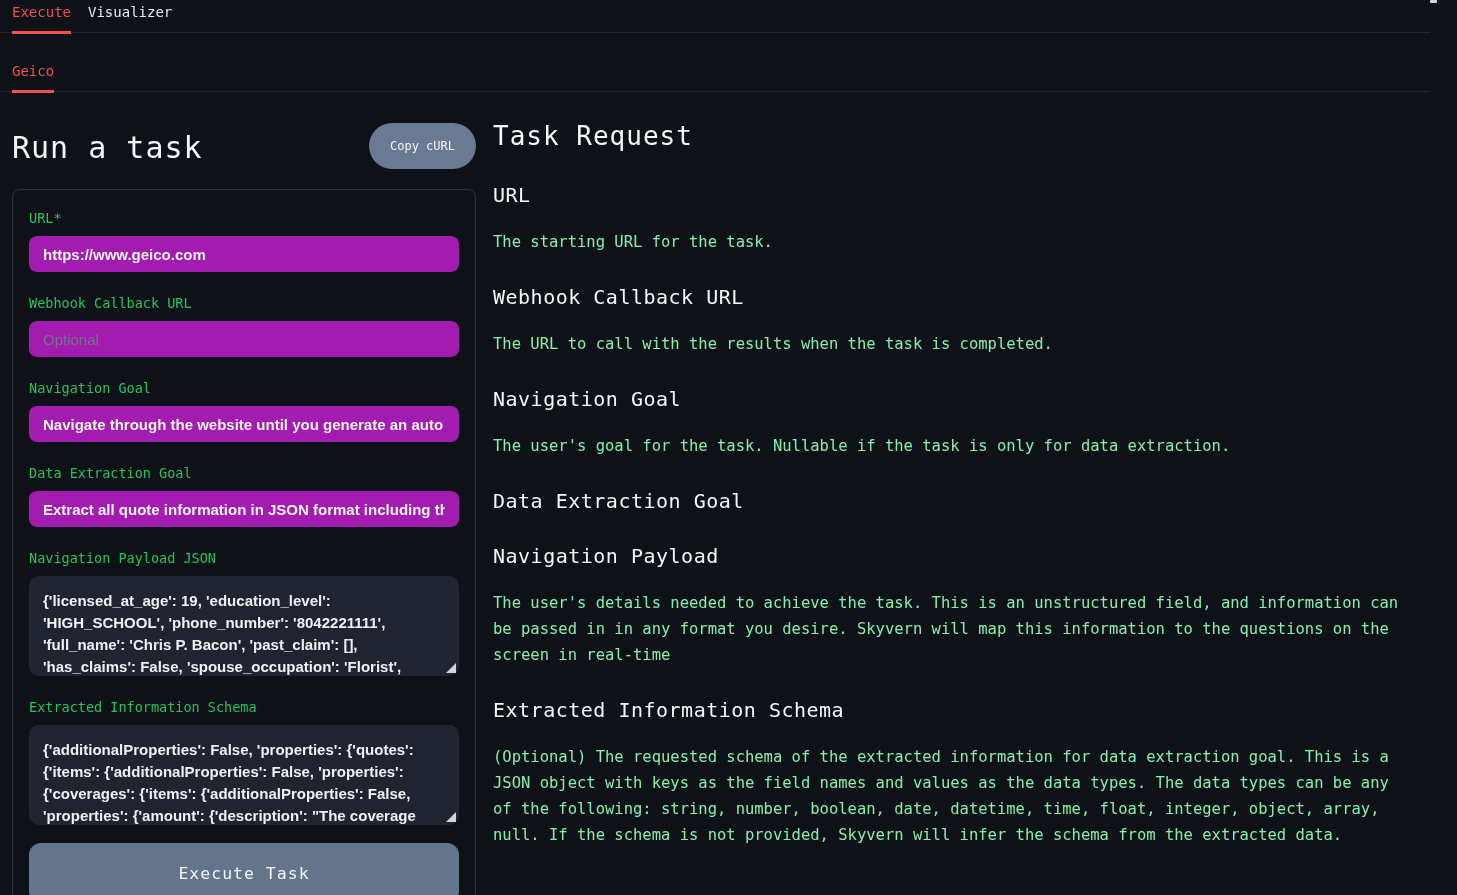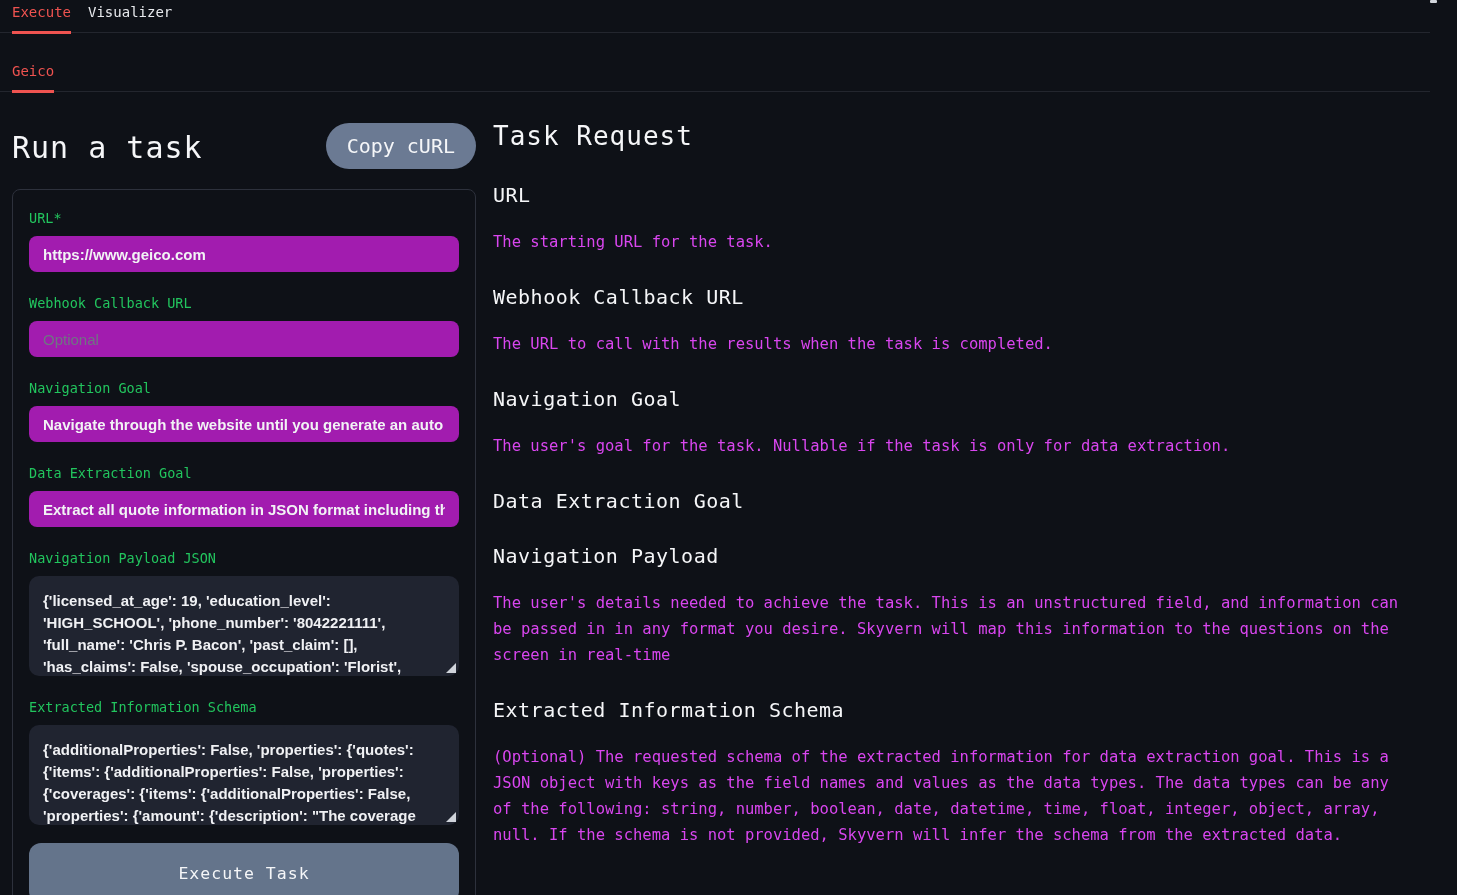--- a/index.html
+++ b/index.html
@@ -37,21 +37,21 @@
   .left-header { display: flex; justify-content: space-between; align-items: center; margin-top: 19px; }
   .run-title { font-size: 30px; line-height: 38px; font-weight: 500; margin-top: 16px; letter-spacing: 1px; }
   .copy-curl-btn {
     height: 46px;
     padding: 0 21px;
     border: none;
     border-radius: 23px;
     background: #6b7a93;
     color: #f5f6f8;
     font-family: "DejaVu Sans Mono", monospace;
-    font-size: 20px;
+    font-size: 12px;
     cursor: pointer;
     margin-top: 12px;
   }
 
   
   .card {
     margin-top: 20px;
     border: 1px solid #2d313c;
     border-radius: 8px;
     padding: 20px 16px 24px 16px;
@@ -114,21 +114,21 @@
     font-size: 16.5px;
     cursor: pointer;
     letter-spacing: 1px;
   }
 
   
   .right-col { padding-top: 27px; }
   .docs-title { font-size: 26px; line-height: 34px; font-weight: 500; letter-spacing: 1px; }
   .doc-section { margin-top: 29px; }
   .doc-heading { font-size: 20px; line-height: 26px; font-weight: 500; letter-spacing: .5px; }
-  .doc-body { margin-top: 21px; font-size: 15.5px; line-height: 26px; color: #d946ef; font-weight: 400; }
+  .doc-body { margin-top: 21px; font-size: 15.5px; line-height: 26px; color: #86efac; font-weight: 400; }
 
   
   .scroll-thumb { position: fixed; top: 0; right: 20px; width: 7px; height: 3px; background: #d2d6dd; border-radius: 1px; }
 </style>
 </head>
 <body>
 
 <div class="nav nav-primary">
   <span class="tab active">Execute</span>
   <span class="tab">Visualizer</span>

